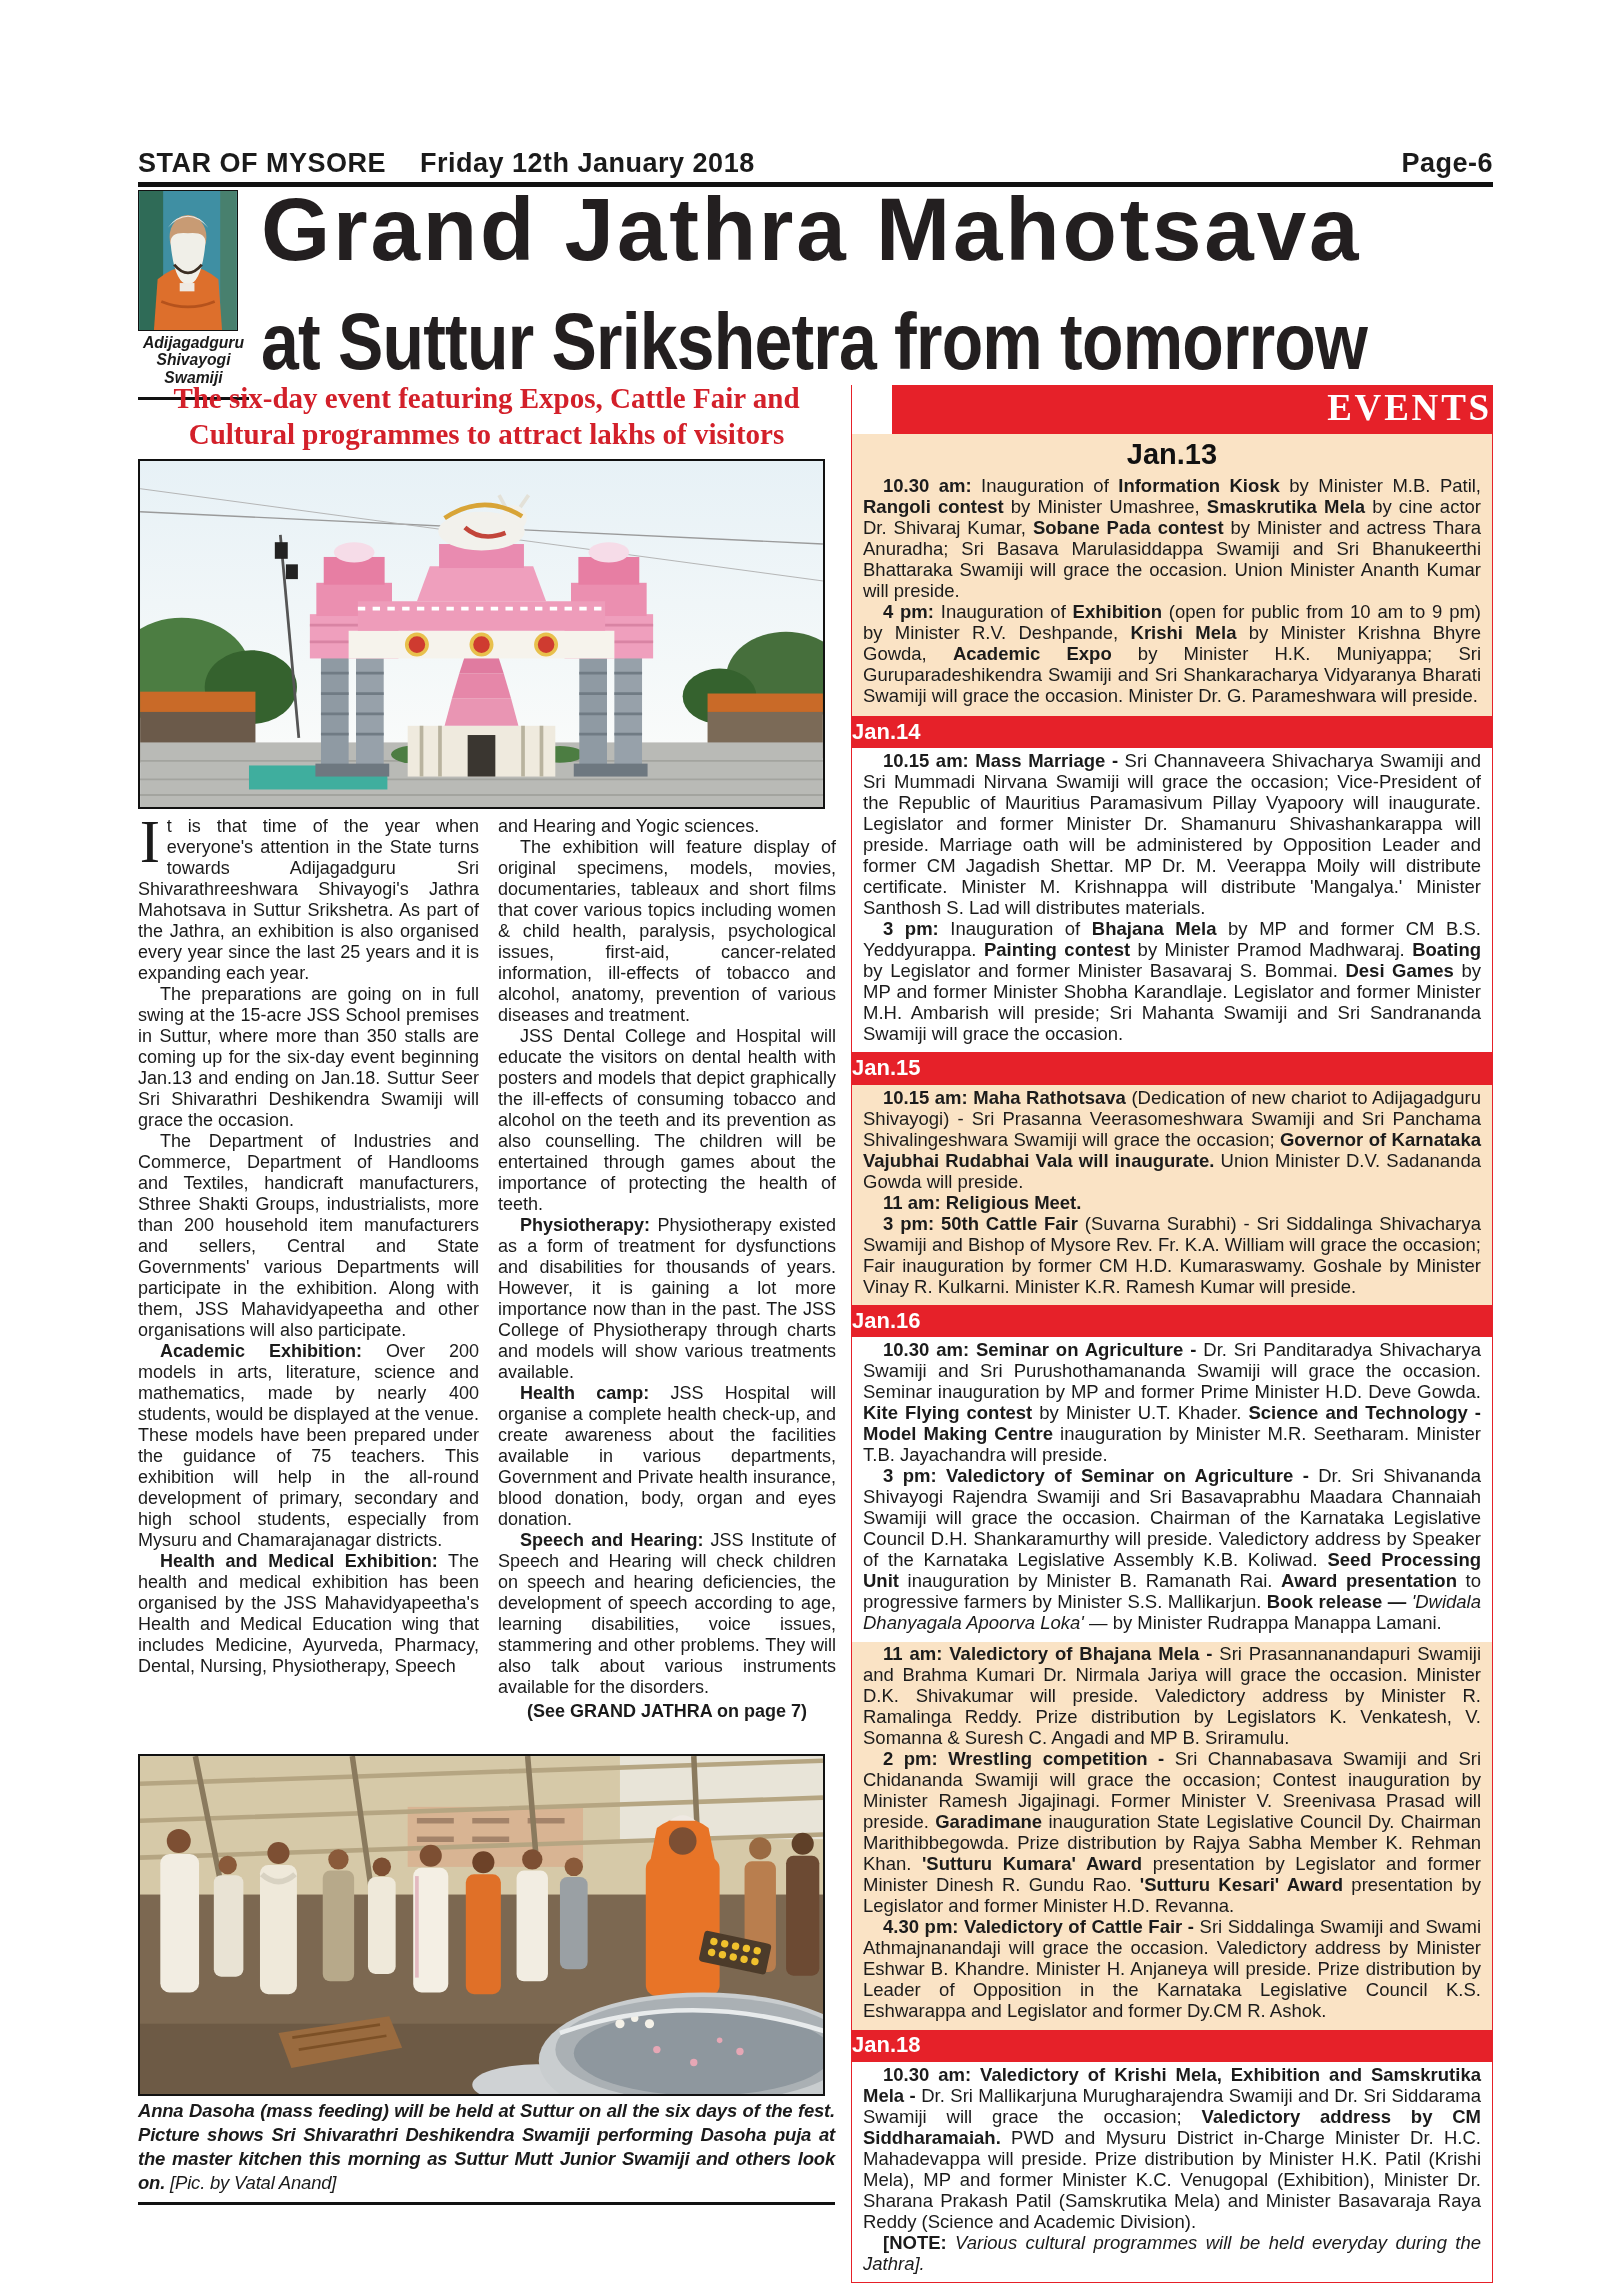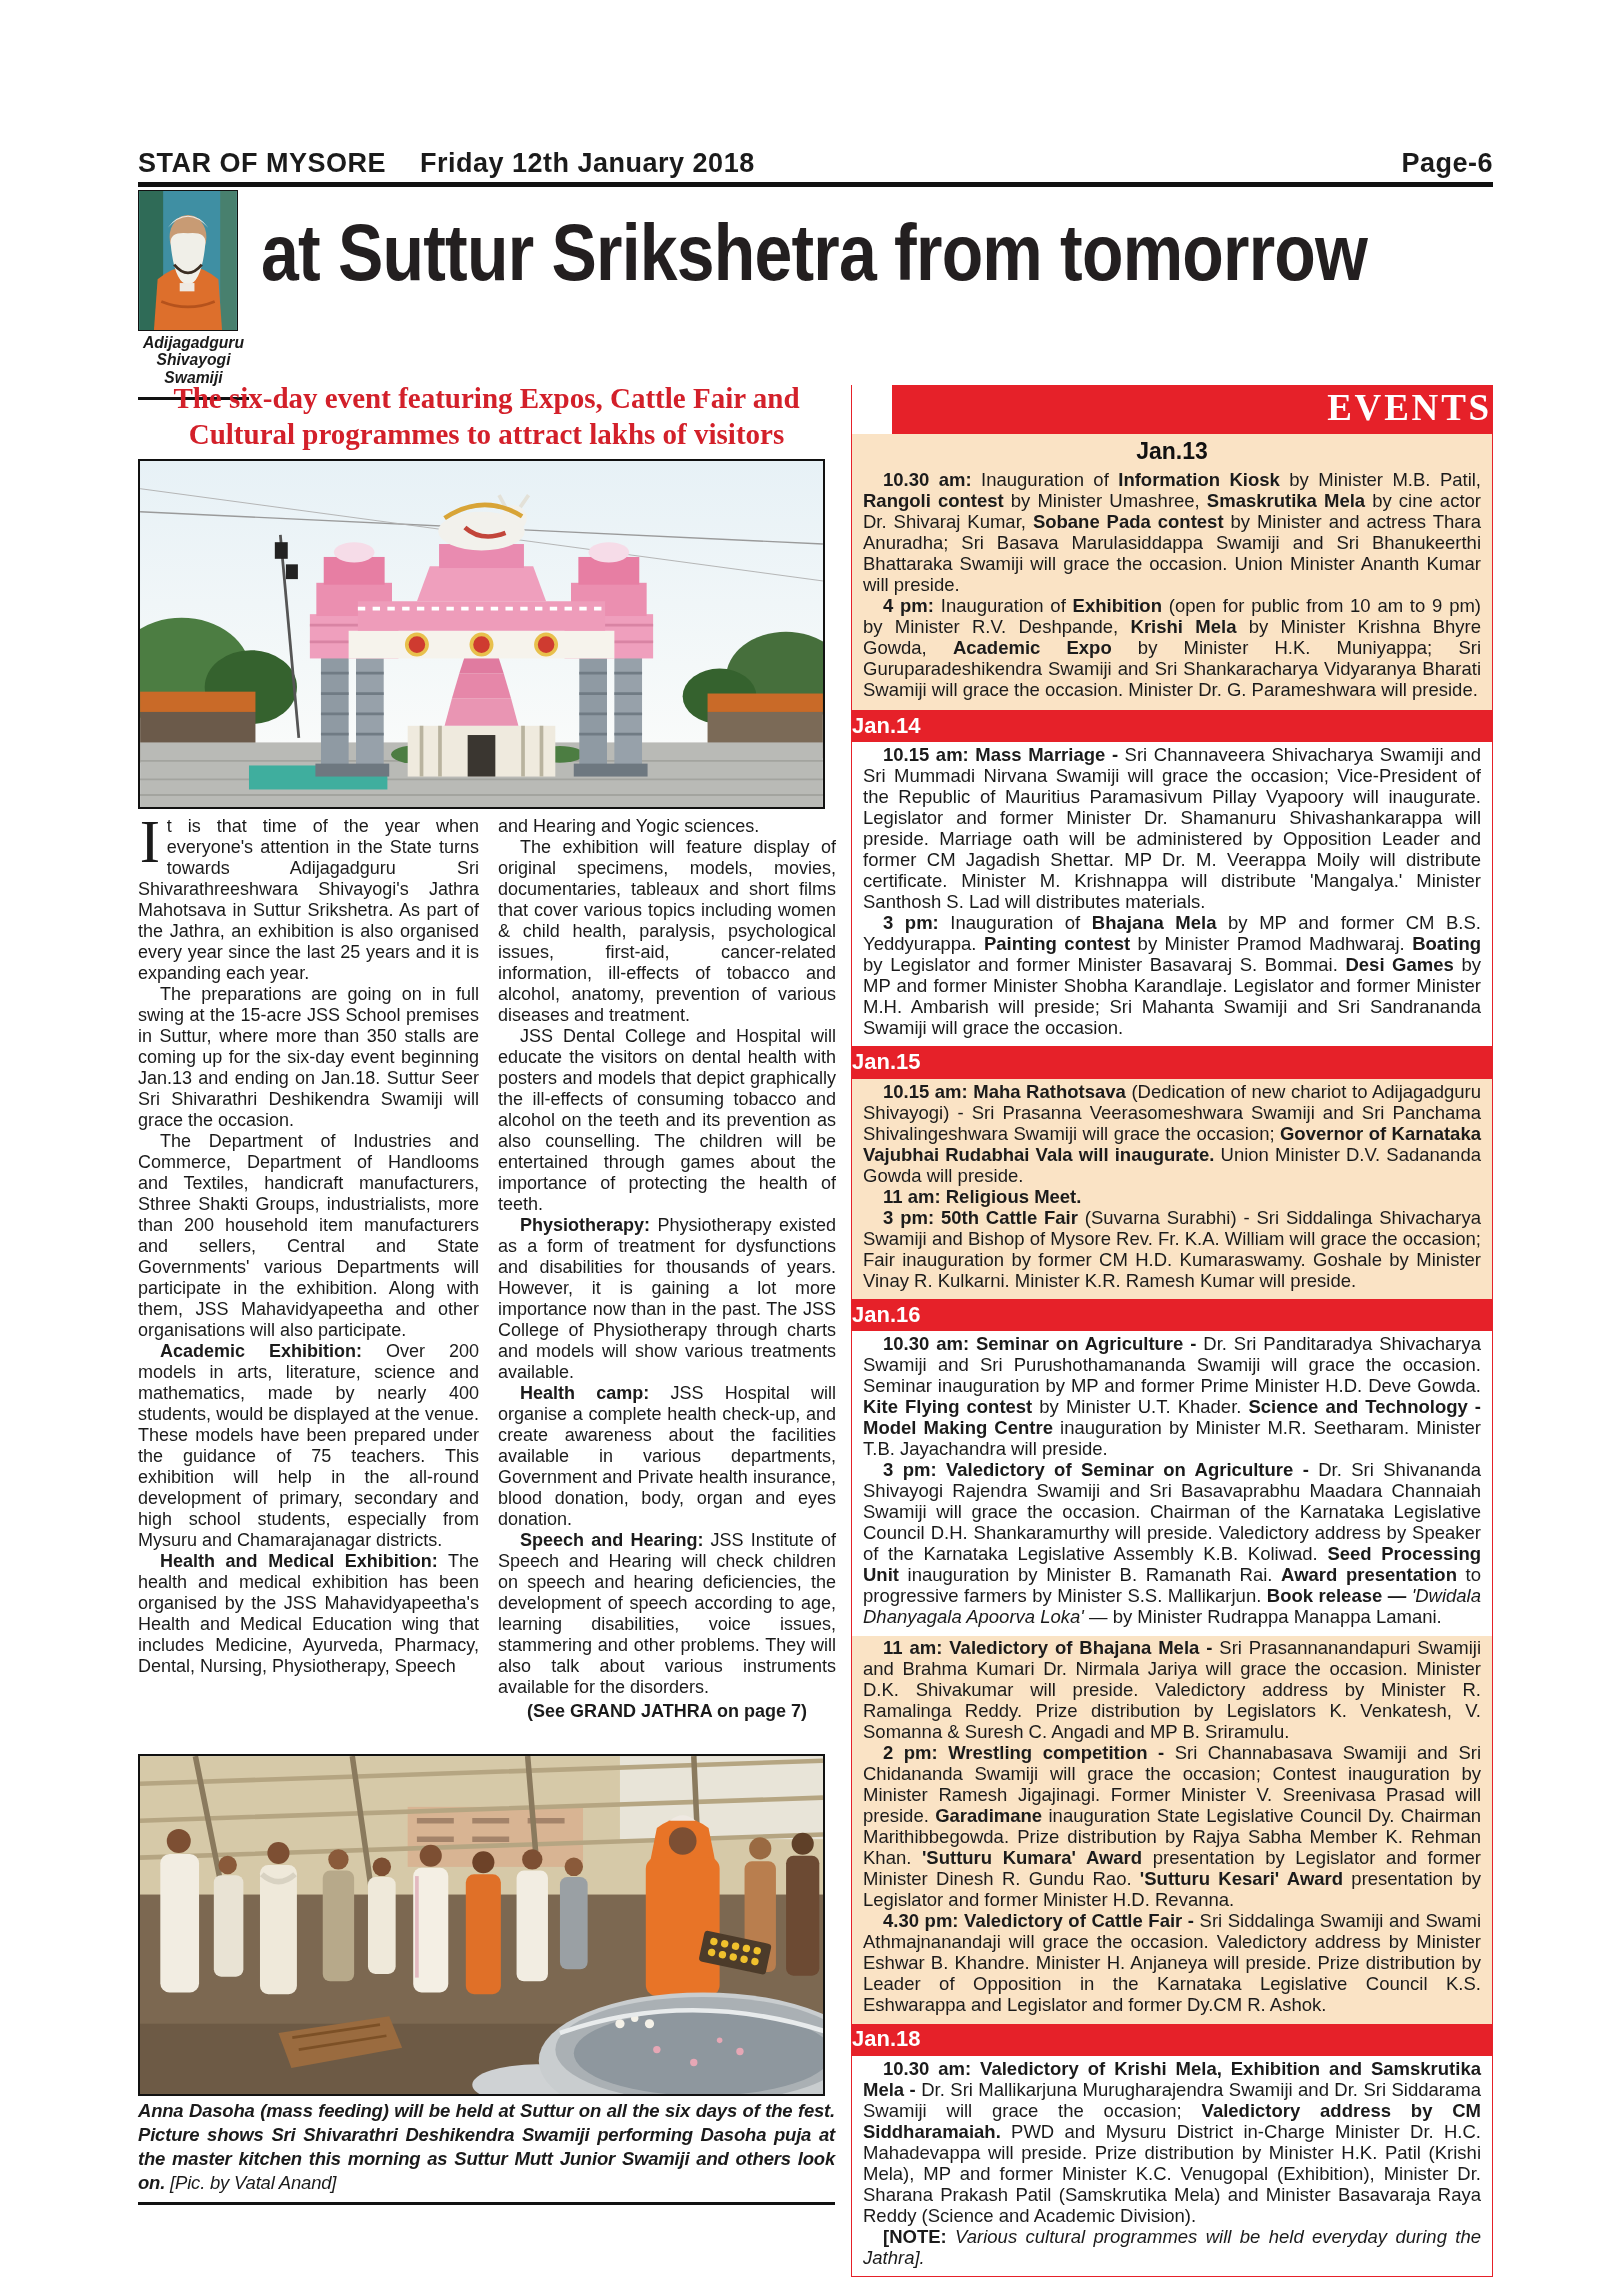--- a/index.html
+++ b/index.html
@@ -48,21 +48,21 @@
   .events{box-sizing:border-box;width:642px;
           border-left:1.8px solid var(--accent-red);
           border-right:1.8px solid var(--accent-red);
           border-bottom:1.8px solid var(--accent-red);
           background:#fff;overflow:hidden;}
   .events-title{background:var(--accent-red);color:#fff;text-align:right;
       font-family:"Liberation Serif",serif;font-weight:bold;font-size:37px;
       letter-spacing:2.8px;padding:0.9px 0 5.5px;margin-left:40px;}
   .day-bar{background:var(--accent-red);color:#fff;font-weight:bold;font-size:22px;
       text-align:left;padding:2.8px 0 3.7px;}
-  .day-label{font-size:23px;font-weight:bold;text-align:center;padding:3.7px 0 1.8px;color:#111;}
+  .day-label{font-size:29px;font-weight:bold;text-align:center;padding:3.7px 0 1.8px;color:#111;}
   .day-body{padding:1.8px 11px 8.3px;font-size:18.5px;line-height:21px;}
   .day-body p{text-indent:20px;}
   .peach{background:var(--peach);}
 </style>
 </head>
 <body>
 
 <div class="abs mast" style="left:138px;top:148px;">STAR OF MYSORE</div>
 <div class="abs mast" style="left:420px;top:148px;">Friday 12th January 2018</div>
 <div class="abs mast" style="right:126px;top:148px;">Page-6</div>
@@ -78,20 +78,21 @@
     <ellipse cx="53" cy="50" rx="20" ry="24" fill="#c89b74"></ellipse>
     <path d="M34,56 Q38,100 53,102 Q68,100 72,56 Q72,44 53,46 Q34,44 34,56 Z" fill="#f0efe8"></path>
     <path d="M31,40 Q53,16 75,40 Q66,27 53,27 Q40,27 31,40 Z" fill="#efe9e2"></path>
     <path d="M38,80 Q53,98 68,80" stroke="#3a2d22" stroke-width="3" fill="none"></path>
     <rect x="44" y="100" width="16" height="9" fill="#efe9e2"></rect>
   </svg>
   <div class="guru-cap">Adijagadguru Shivayogi Swamiji</div>
 </div>
 
 <div class="abs" style="left:261px;top:185px;width:1237px;">
+  <div class="hl hl1">Grand Jathra Mahotsava</div>
   <div class="hl hl2">at Suttur Srikshetra from tomorrow</div>
 </div>
 
 <div class="abs subhead" style="left:138px;top:380px;width:697px;">
   <div>The six-day event featuring Expos, Cattle Fair and</div>
   <div>Cultural programmes to attract lakhs of visitors</div>
 </div>
 
 <div class="abs photo" style="left:138px;top:459px;width:683px;height:346px;">
   <svg width="683" height="346" viewBox="0 0 740 375">

